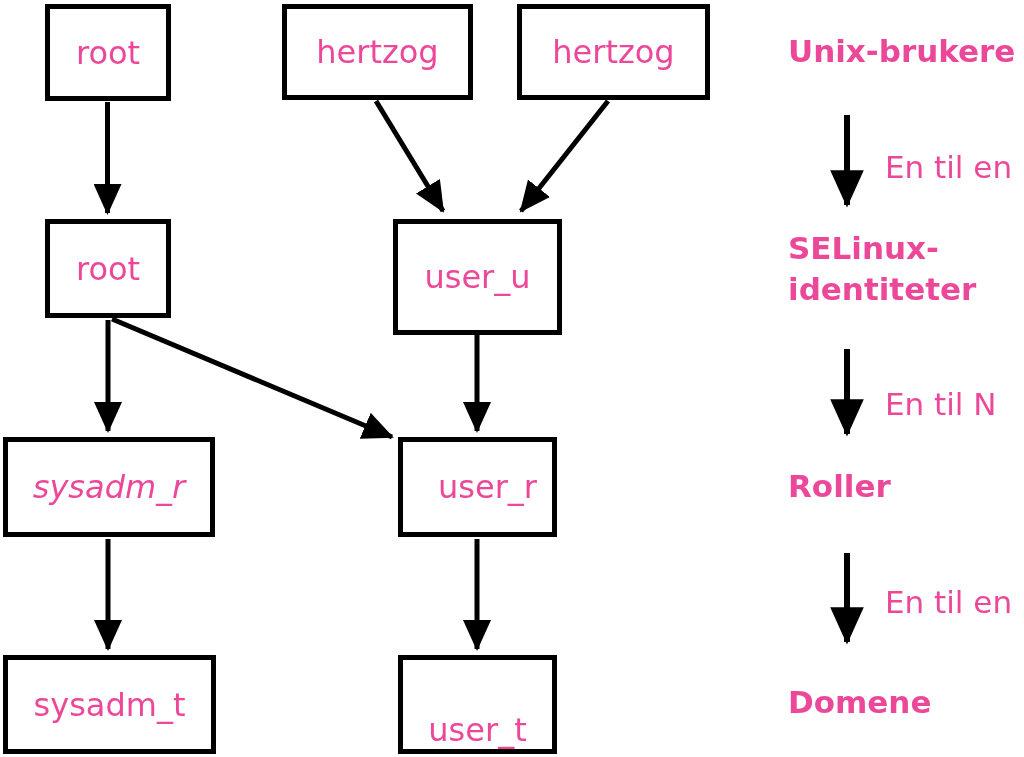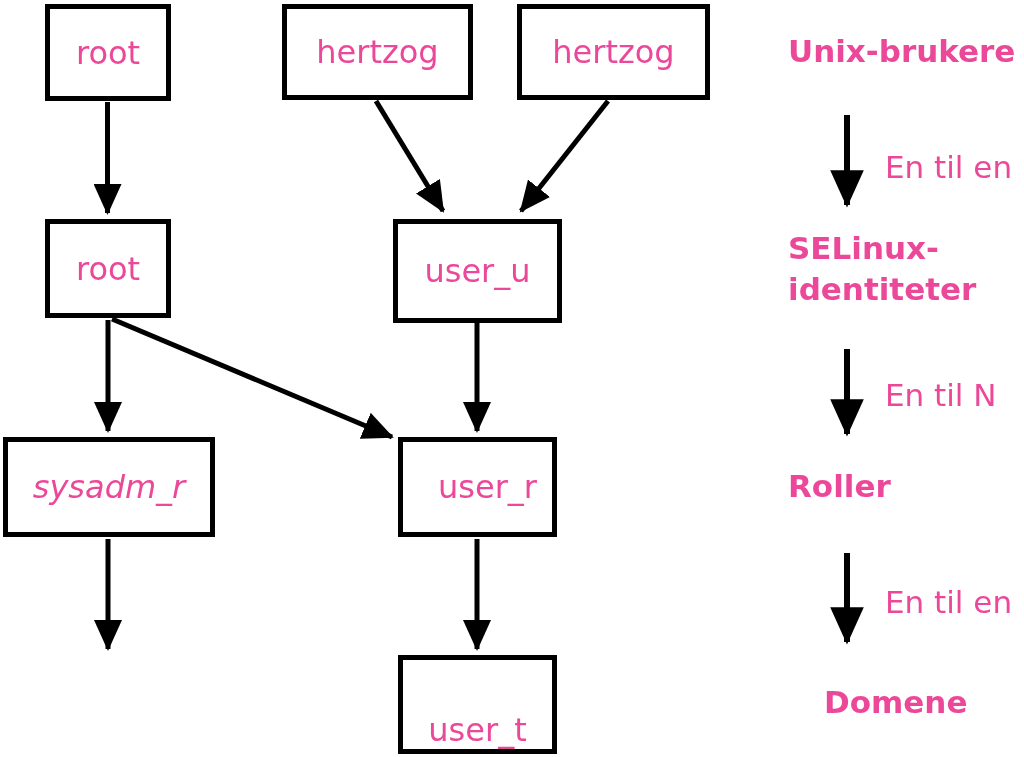--- a/index.html
+++ b/index.html
@@ -31,45 +31,45 @@
     display: flex;
     align-items: center;
     justify-content: center;
     font-size: 32px;
     white-space: nowrap;
   }
   #n-unix-root   { left: 45px;  top: 4px;   width: 126px; height: 97px; }
   #n-hertzog     { left: 282px; top: 4px;   width: 191px; height: 96px; }
   #n-lolando     { left: 517px; top: 4px;   width: 193px; height: 96px; }
   #n-selinux-root{ left: 45px;  top: 219px; width: 126px; height: 99px; }
-  #n-user-u      { left: 393px; top: 219px; width: 169px; height: 104px; }
+  #n-user-u      { left: 393px; top: 219px; width: 169px; height: 116px; }
   #n-sysadm-r    { left: 3px;   top: 437px; width: 212px; height: 100px; font-style: italic; }
   #n-user-r      { left: 398px; top: 437px; width: 159px; height: 100px; padding-left: 20px; }
   #n-sysadm-t    { left: 3px;   top: 655px; width: 213px; height: 99px; }
   #n-user-t      { left: 398px; top: 655px; width: 159px; height: 99px; align-items: flex-end; }
 
   .legend-header {
     position: absolute;
     font-weight: bold;
     font-size: 31px;
     line-height: 1.32;
     white-space: nowrap;
   }
   .legend-arrow-label {
     position: absolute;
     font-size: 31px;
     white-space: nowrap;
   }
   #lg-unix       { left: 788px; top: 31px;  }
   #lg-al1        { left: 885px; top: 149px; }
   #lg-selinux    { left: 788px; top: 228px; }
-  #lg-al2        { left: 885px; top: 377px; }
+  #lg-al2        { left: 885px; top: 386px; }
   #lg-roller     { left: 788px; top: 466px; }
   #lg-al3        { left: 885px; top: 584px; }
-  #lg-domene     { left: 824px; top: 682px; }
+  #lg-domene     { left: 788px; top: 682px; }
 </style>
 </head>
 <body>
 
 <div class="canvas">
 
   <svg class="arrow-layer" width="1024" height="757" viewBox="0 0 1024 757" xmlns="http://www.w3.org/2000/svg">
     <defs>
       <marker id="arrowhead" markerWidth="6.6" markerHeight="5.6" refX="5.8" refY="2.8" orient="auto">
         <polygon points="0 0, 6.2 2.8, 0 5.6" fill="#000000"></polygon>
@@ -104,20 +104,23 @@
   </div>
   <div class="node" id="n-user-u">
     <span>user_u</span>
   </div>
   <div class="node" id="n-sysadm-r">
     <span>sysadm_r</span>
   </div>
   <div class="node" id="n-user-r">
     <span>user_r</span>
   </div>
+  <div class="node" id="n-sysadm-t">
+    <span>sysadm_t</span>
+  </div>
   <div class="node" id="n-user-t">
     <span>user_t</span>
   </div>
 
   <div class="legend-header" id="lg-unix">
     <div>Unix-brukere</div>
   </div>
   <div class="legend-arrow-label" id="lg-al1">En til en</div>
   <div class="legend-header" id="lg-selinux">
     <div>SELinux-</div>

